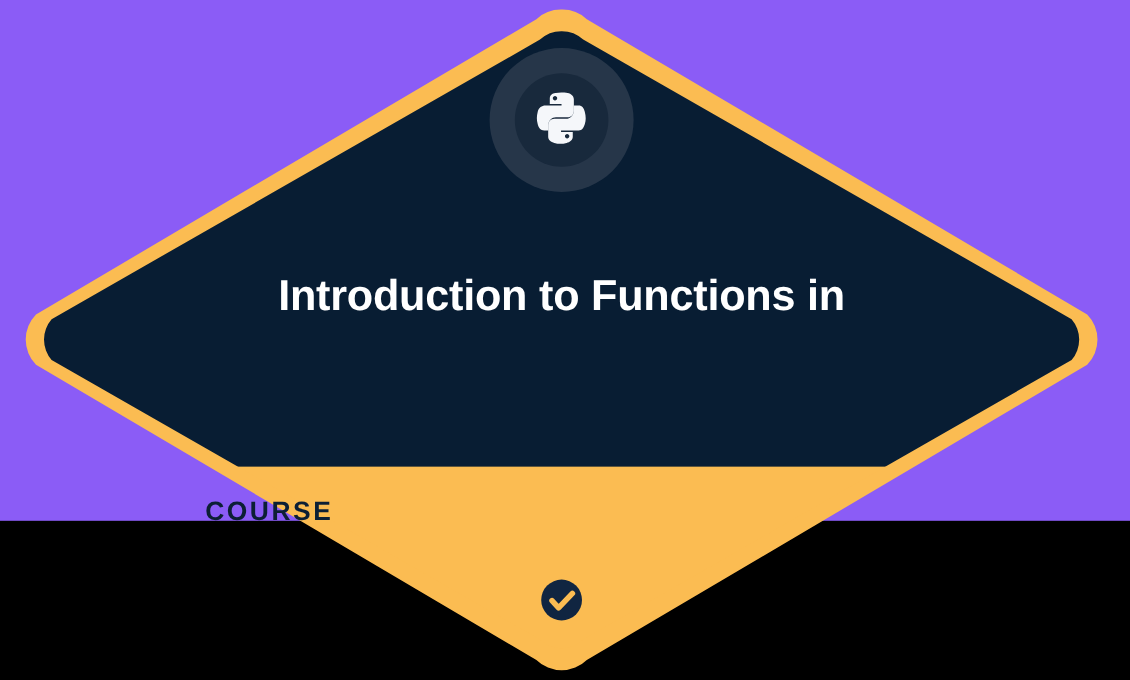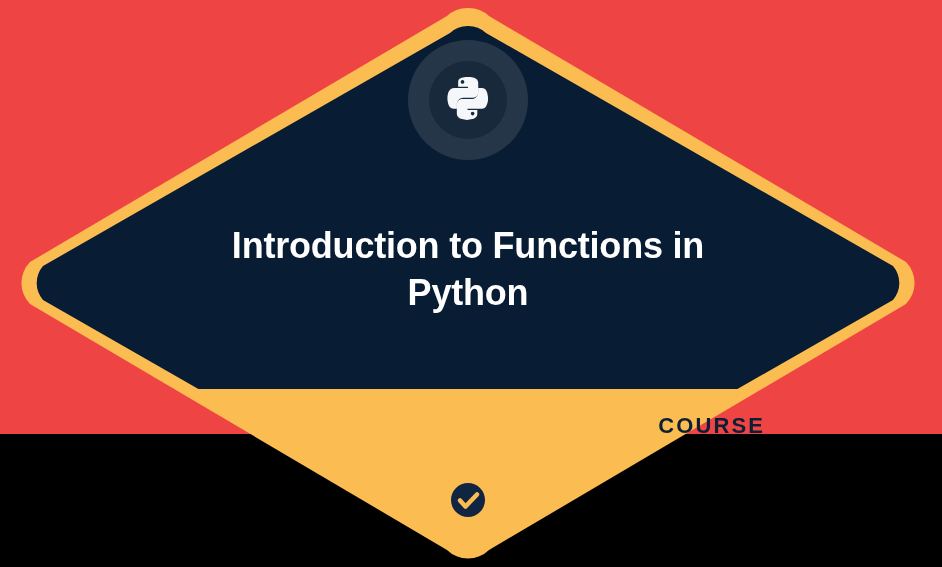--- a/index.html
+++ b/index.html
@@ -10,21 +10,21 @@
   body {
     width: 942px;
     height: 567px;
     overflow: hidden;
     font-family: "Liberation Sans", sans-serif;
   }
   #badge-stage {
     position: relative;
     width: 942px;
     height: 434px;
-    background: #ef4444;
+    background: #8b5cf6;
   }
   #badge-svg {
     position: absolute;
     top: 0;
     left: 0;
     width: 942px;
     height: 567px;
     display: block;
   }
   .overlay-layer {
@@ -46,21 +46,21 @@
     font-weight: bold;
     line-height: 47px;
     letter-spacing: -0.2px;
     font-family: "Liberation Sans", sans-serif;
   }
   #status-text-block {
     position: absolute;
     left: 171px;
     top: 408px;
     width: 594px;
-    text-align: right;
+    text-align: left;
     color: #0c1f35;
     font-size: 22px;
     font-weight: bold;
     line-height: 35px;
     letter-spacing: 2.1px;
     font-family: "Liberation Sans", sans-serif;
   }
   .status-line { display: block; }
 </style>
 </head>
@@ -113,21 +113,20 @@
     <g>
       <circle cx="468" cy="500" r="17" fill="#102541"></circle>
       <path d="M460 500.5 L465.5 506.5 L477 494.5" fill="none" stroke="#fbbc52" stroke-width="4.6" stroke-linecap="round" stroke-linejoin="round"></path>
     </g>
   </svg>
 
   <div class="overlay-layer">
     <div id="course-title">
       <span>Introduction to Functions in</span>
       <br>
-      <span>Python</span>
     </div>
 
     <div id="status-text-block">
       <span class="status-line">COURSE</span>
     </div>
   </div>
 
 </div>
 
 </body></html>

